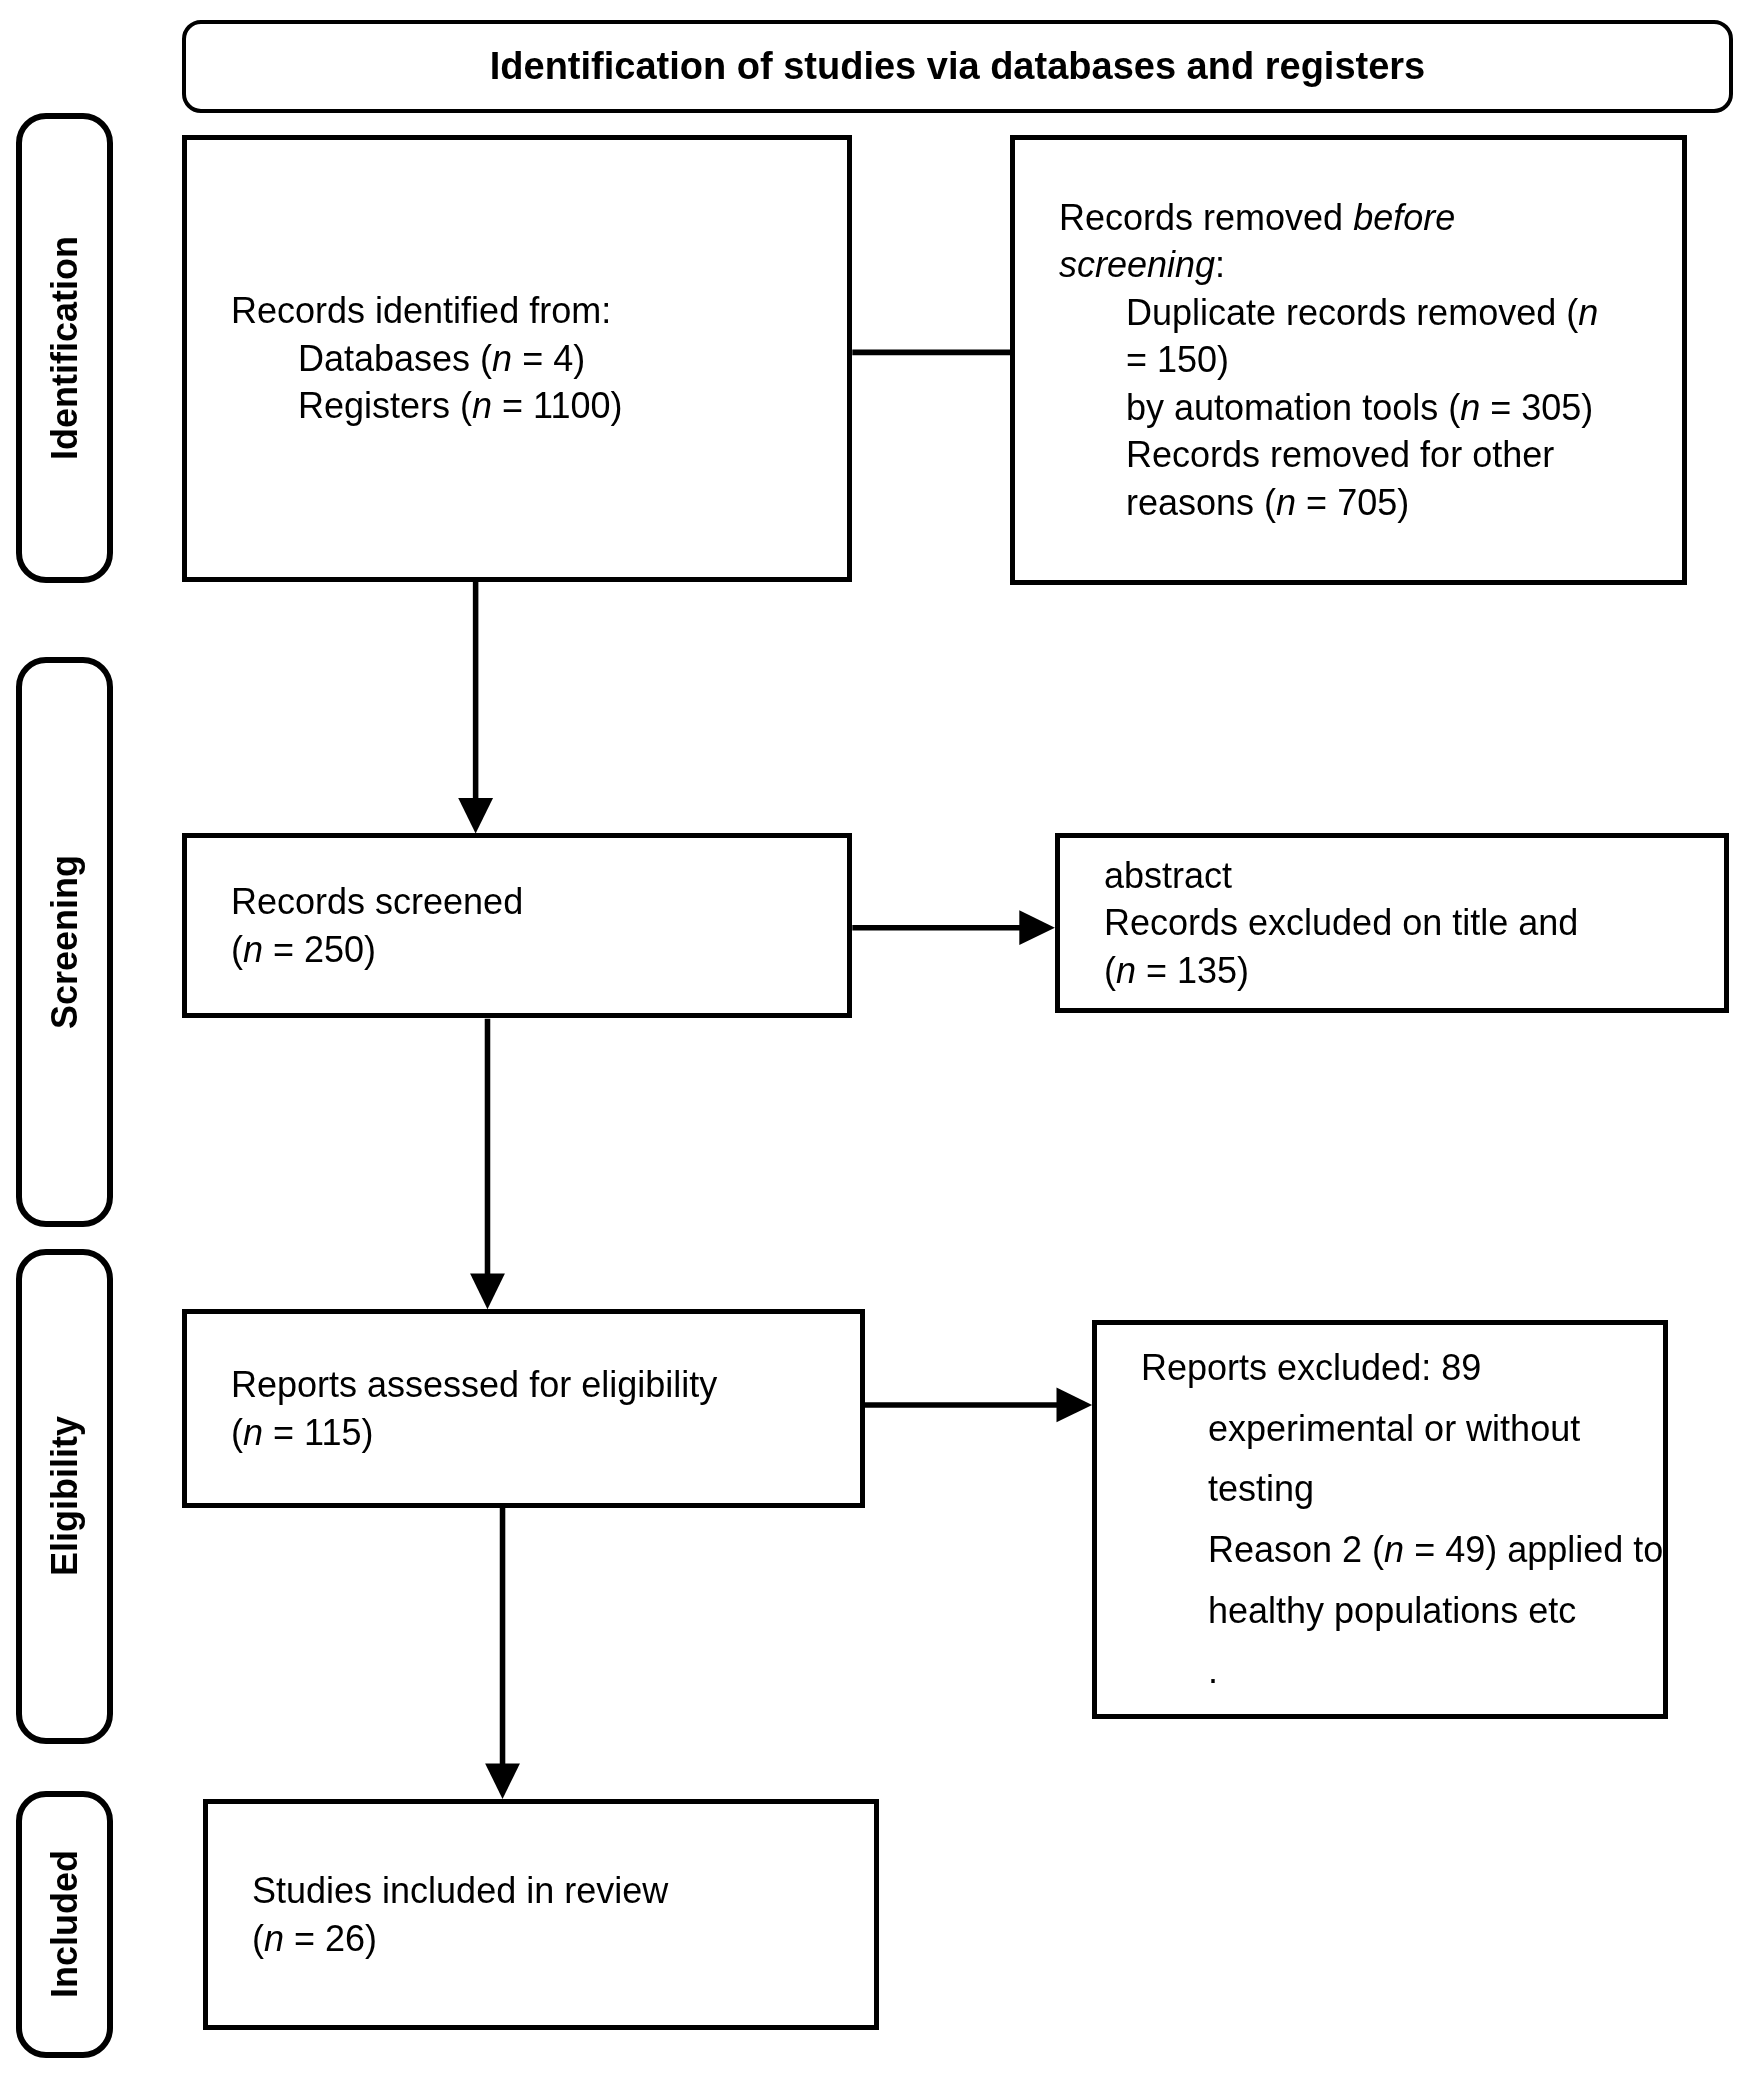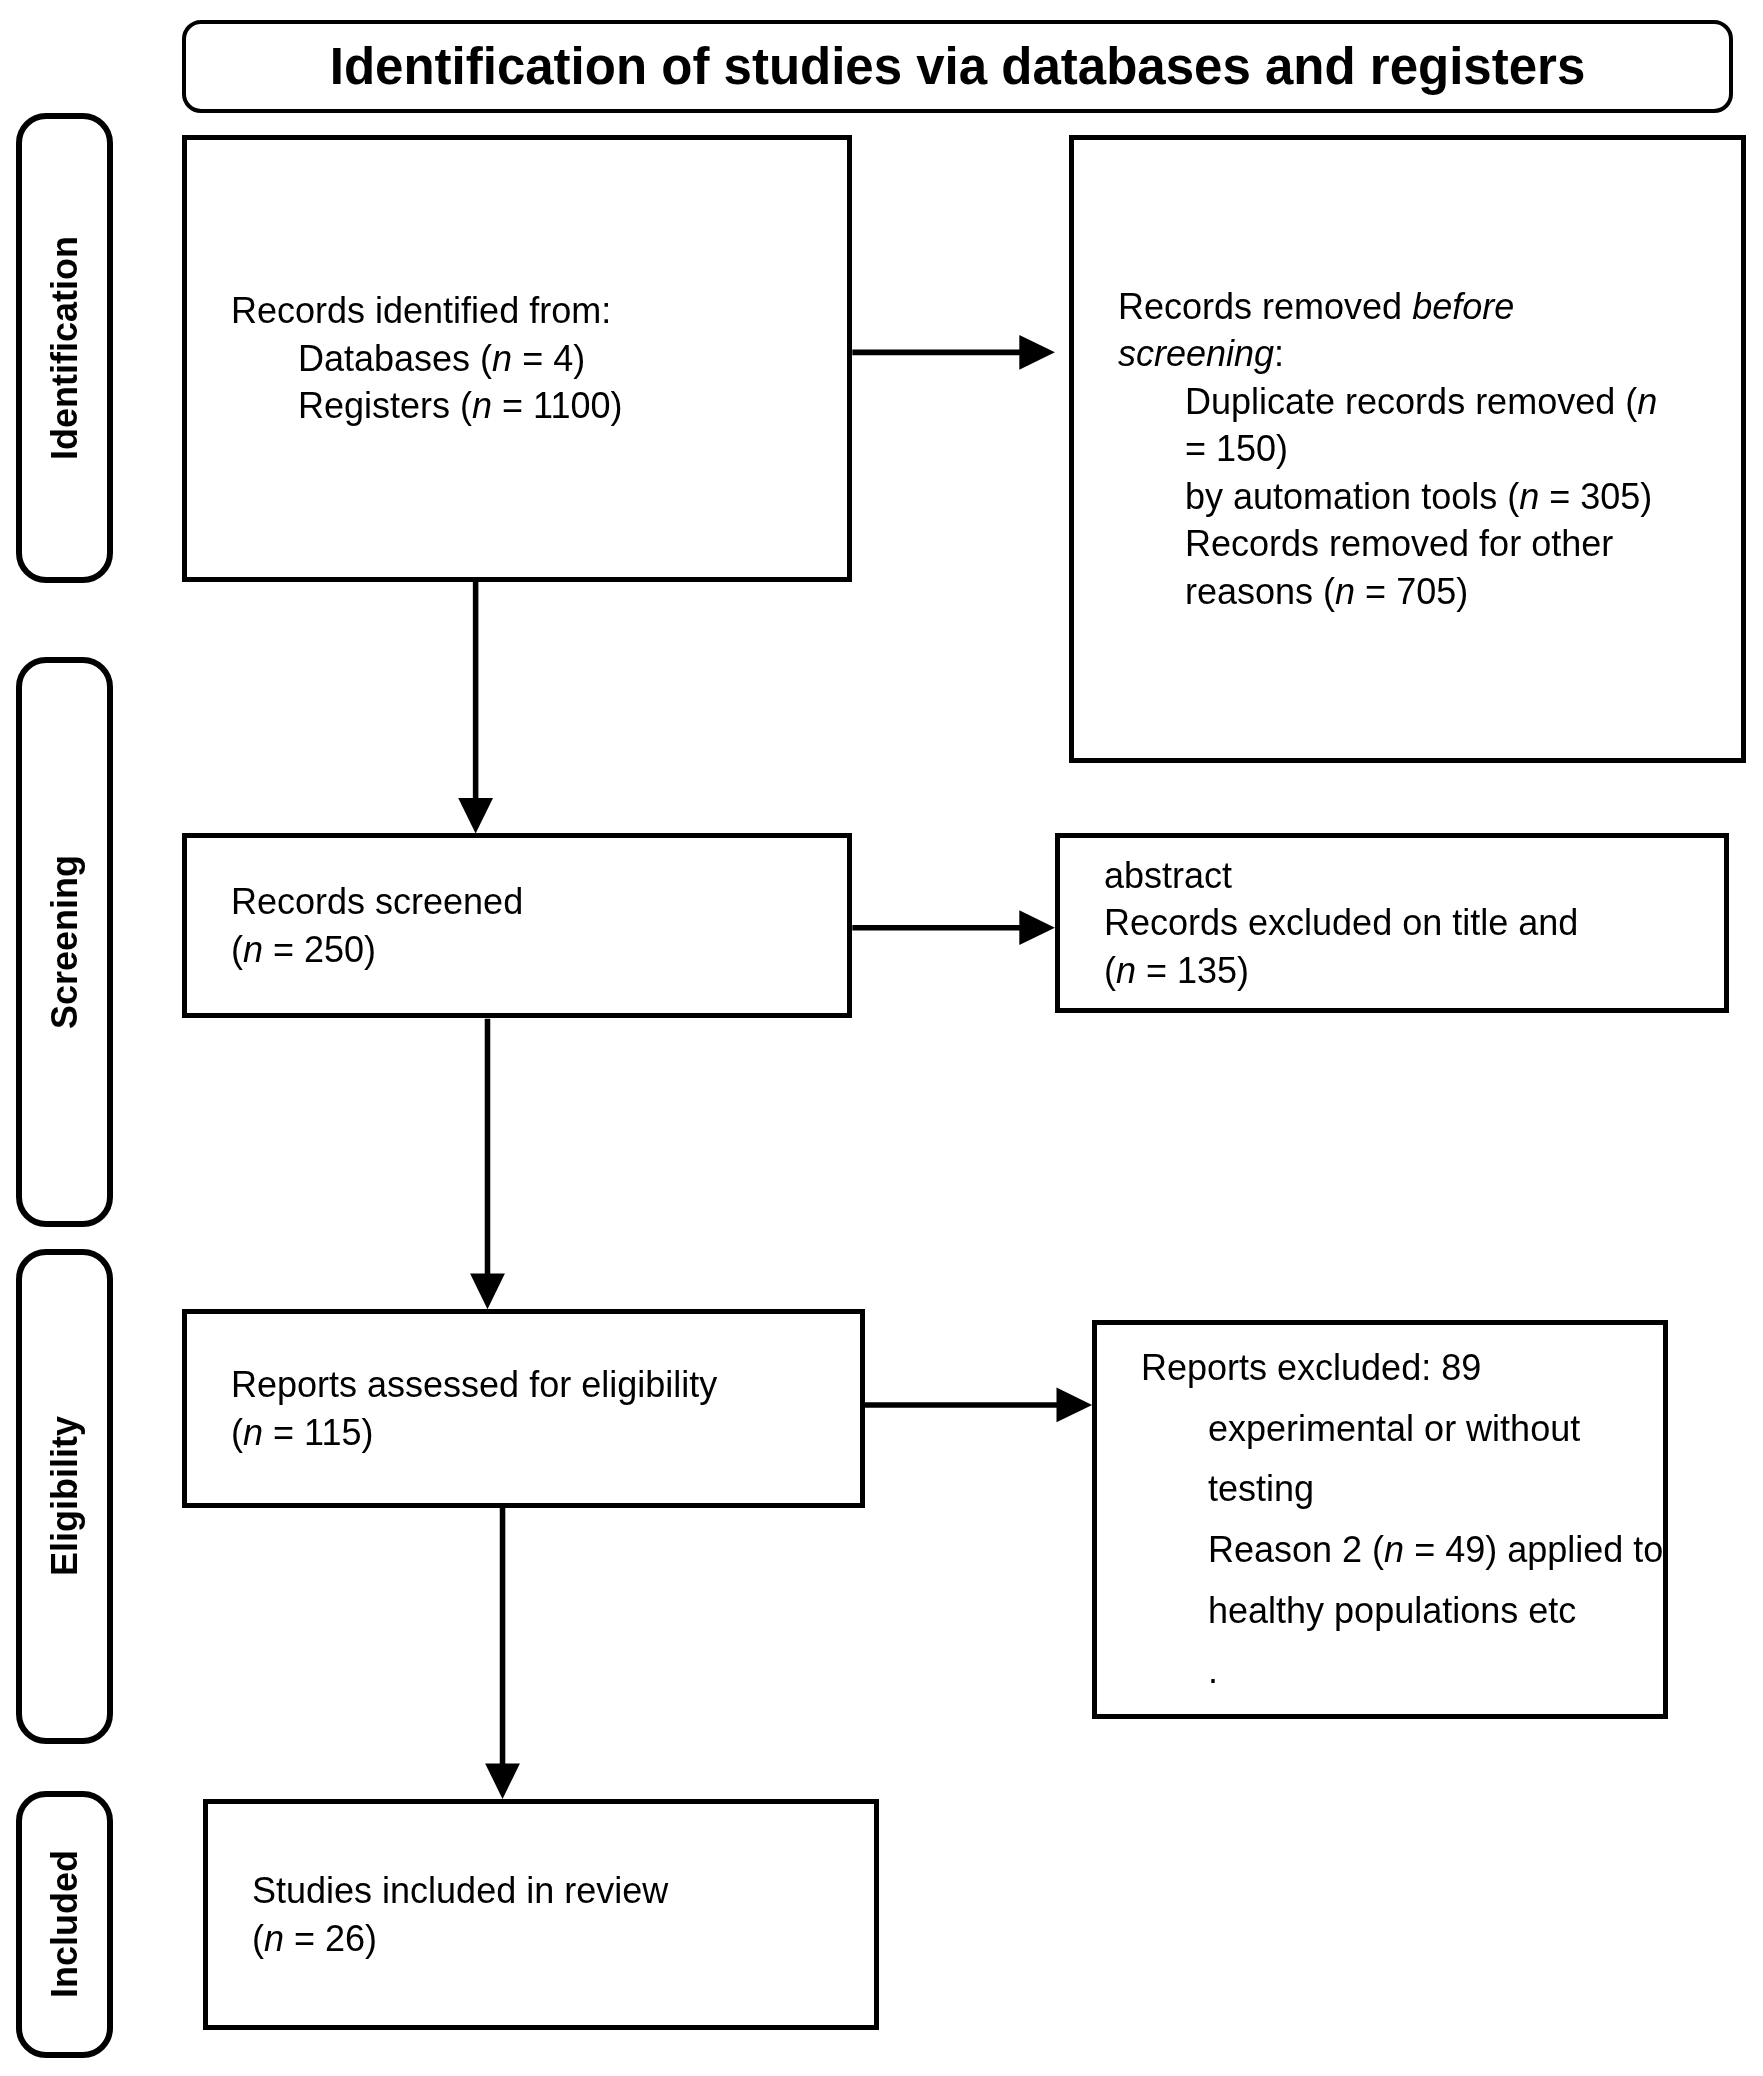--- a/index.html
+++ b/index.html
@@ -7,21 +7,21 @@
     position:relative;width:1764px;height:2077px;background:#ffffff;
     font-family:"Liberation Sans",sans-serif;color:#000;
   }
   .arrows{position:absolute;left:0;top:0;width:1764px;height:2077px;}
 
   
   .title-box{
     position:absolute;left:182px;top:20px;width:1551px;height:93px;
     box-sizing:border-box;border:4px solid #000;border-radius:19px;
     display:flex;align-items:center;justify-content:center;
-    font-size:51px;font-weight:bold;
+    font-size:38px;font-weight:bold;
   }
 
   
   .stage{
     position:absolute;left:16px;width:97px;box-sizing:border-box;
     border:6.3px solid #000;border-radius:30px;background:#fff;
     display:flex;align-items:center;justify-content:center;
   }
   .stage-label{
     writing-mode:vertical-rl;transform:rotate(180deg);
@@ -32,21 +32,21 @@
   .stage-eligibility{top:1249px;height:495px;}
   .stage-included{top:1791px;height:267px;}
 
   
   .box{
     position:absolute;box-sizing:border-box;border:5.5px solid #000;background:#fff;
     display:flex;flex-direction:column;justify-content:center;
     padding:19px 30px 19px 44px;font-size:36px;line-height:1.32;
   }
   .b1{left:182px;top:135px;width:670px;height:447px;}
-  .b2{left:1069px;top:135px;width:677px;height:628px;}
+  .b2{left:1010px;top:135px;width:677px;height:450px;}
   .b3{left:182px;top:833px;width:670px;height:185px;}
   .b4{left:1055px;top:833px;width:674px;height:180px;}
   .b5{left:182px;top:1309px;width:683px;height:199px;}
   .b6{left:1092px;top:1320px;width:576px;height:399px;justify-content:space-between;}
   .b7{left:203px;top:1799px;width:676px;height:231px;justify-content:center;}
 
   .line{white-space:nowrap;}
   .ind{padding-left:67px;}
   .it{font-style:italic;}
 </style>

